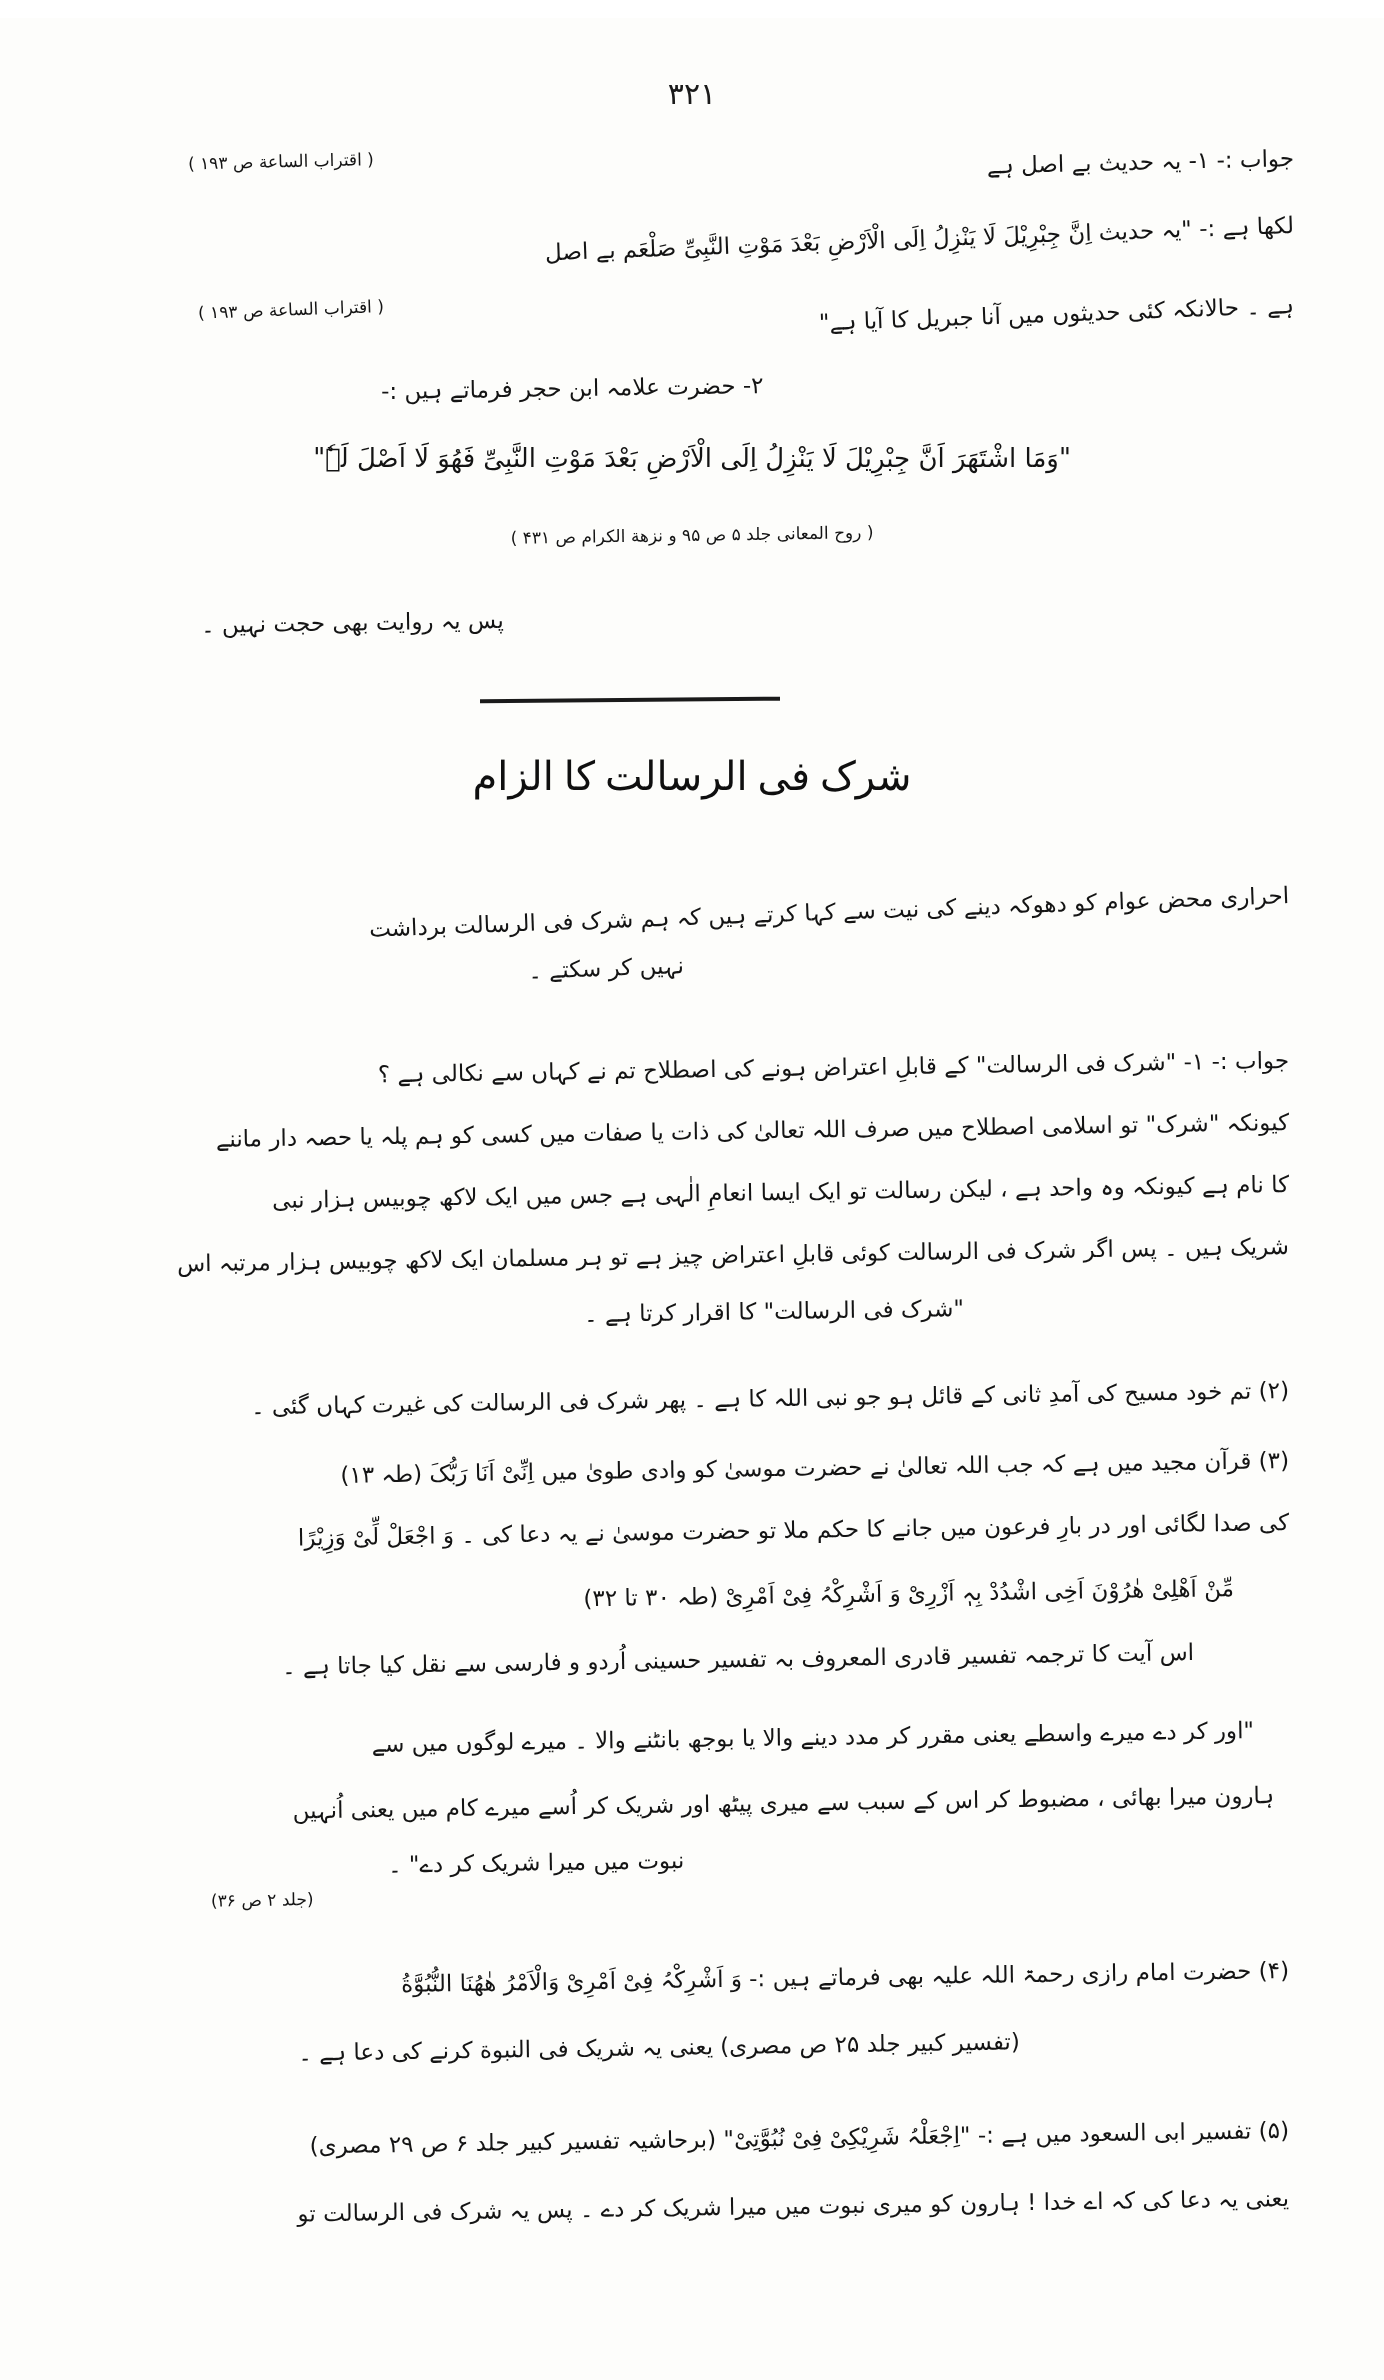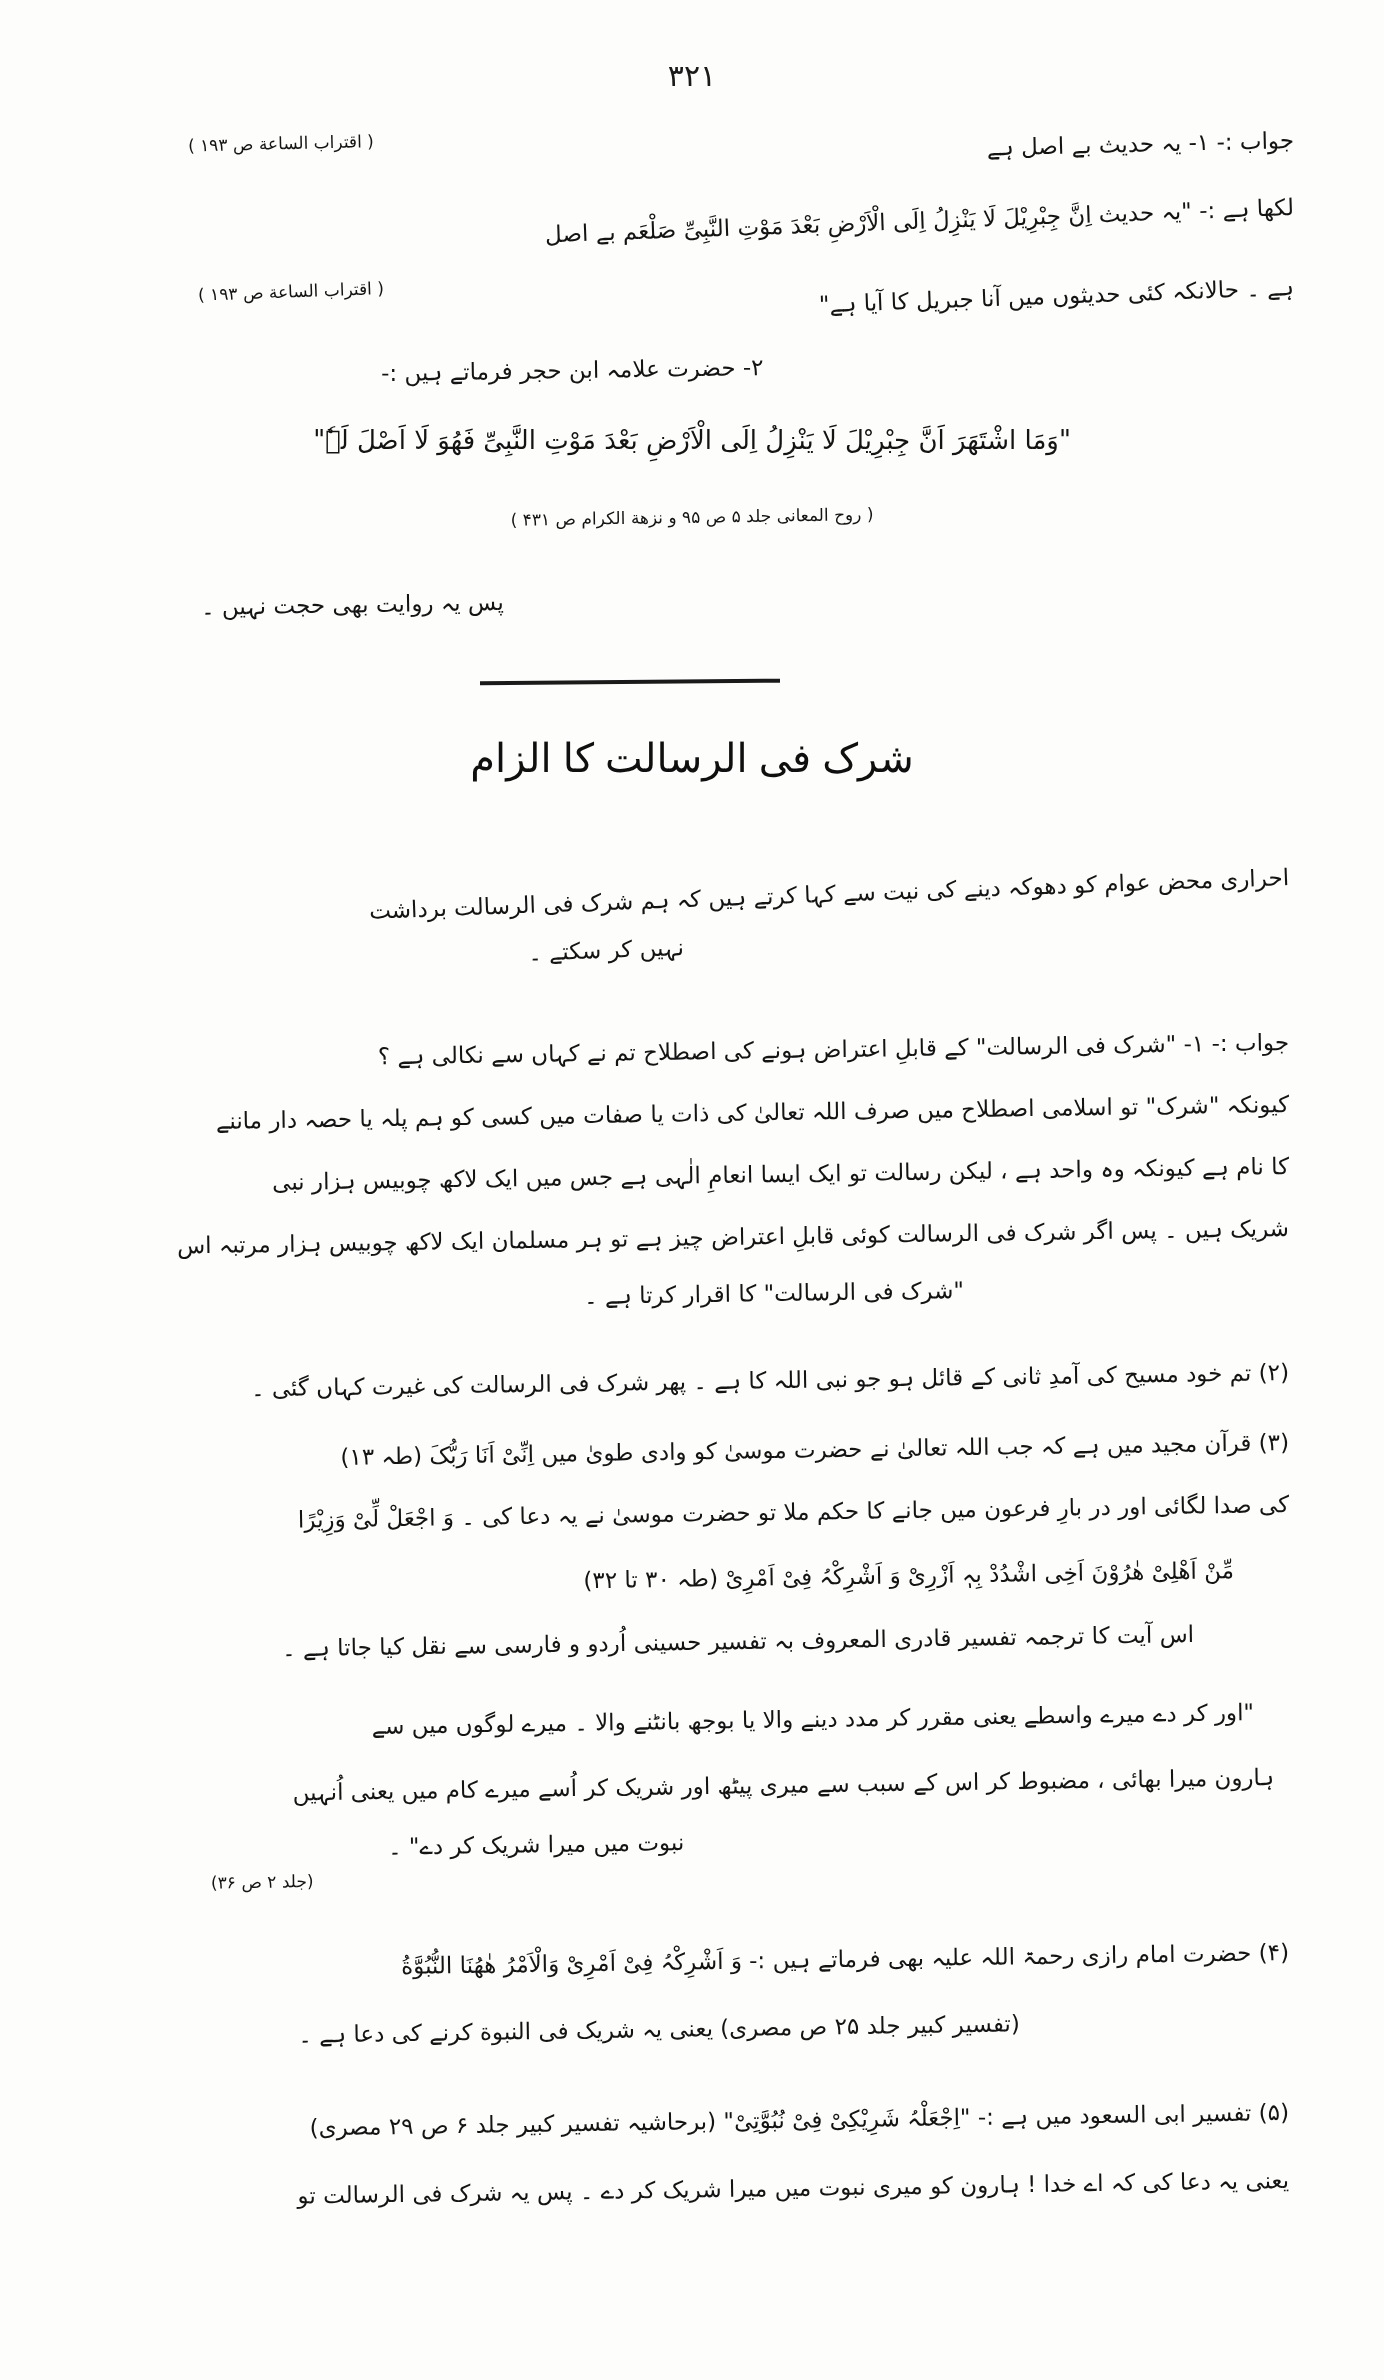--- a/index.html
+++ b/index.html
@@ -12,20 +12,21 @@
     height: 2380px;
     position: relative;
     font-family: "Liberation Serif", serif;
     color: #111111;
     overflow: hidden;
   }
   .page {
     position: absolute;
     inset: 0;
     background: #fdfdfb;
+    margin-top: 18px;
   }
   
   .page-number {
     position: absolute;
     top: 58px;
     left: 0;
     right: 0;
     text-align: center;
     font-size: 30px;
     letter-spacing: 2px;
@@ -68,21 +69,21 @@
   }
 
   .heading {
     position: absolute;
     top: 735px;
     left: 0;
     right: 0;
     text-align: center;
     font-size: 40px;
     direction: rtl;
-    font-family: Liberation Sans, sans-serif;
+    font-family: Liberation Serif, serif;
     color: #0f0f0f;
     letter-spacing: 1px;
   }
   .line {
     display: block;
     white-space: nowrap;
   }
 
   .bottom-fade {
     position: absolute;

